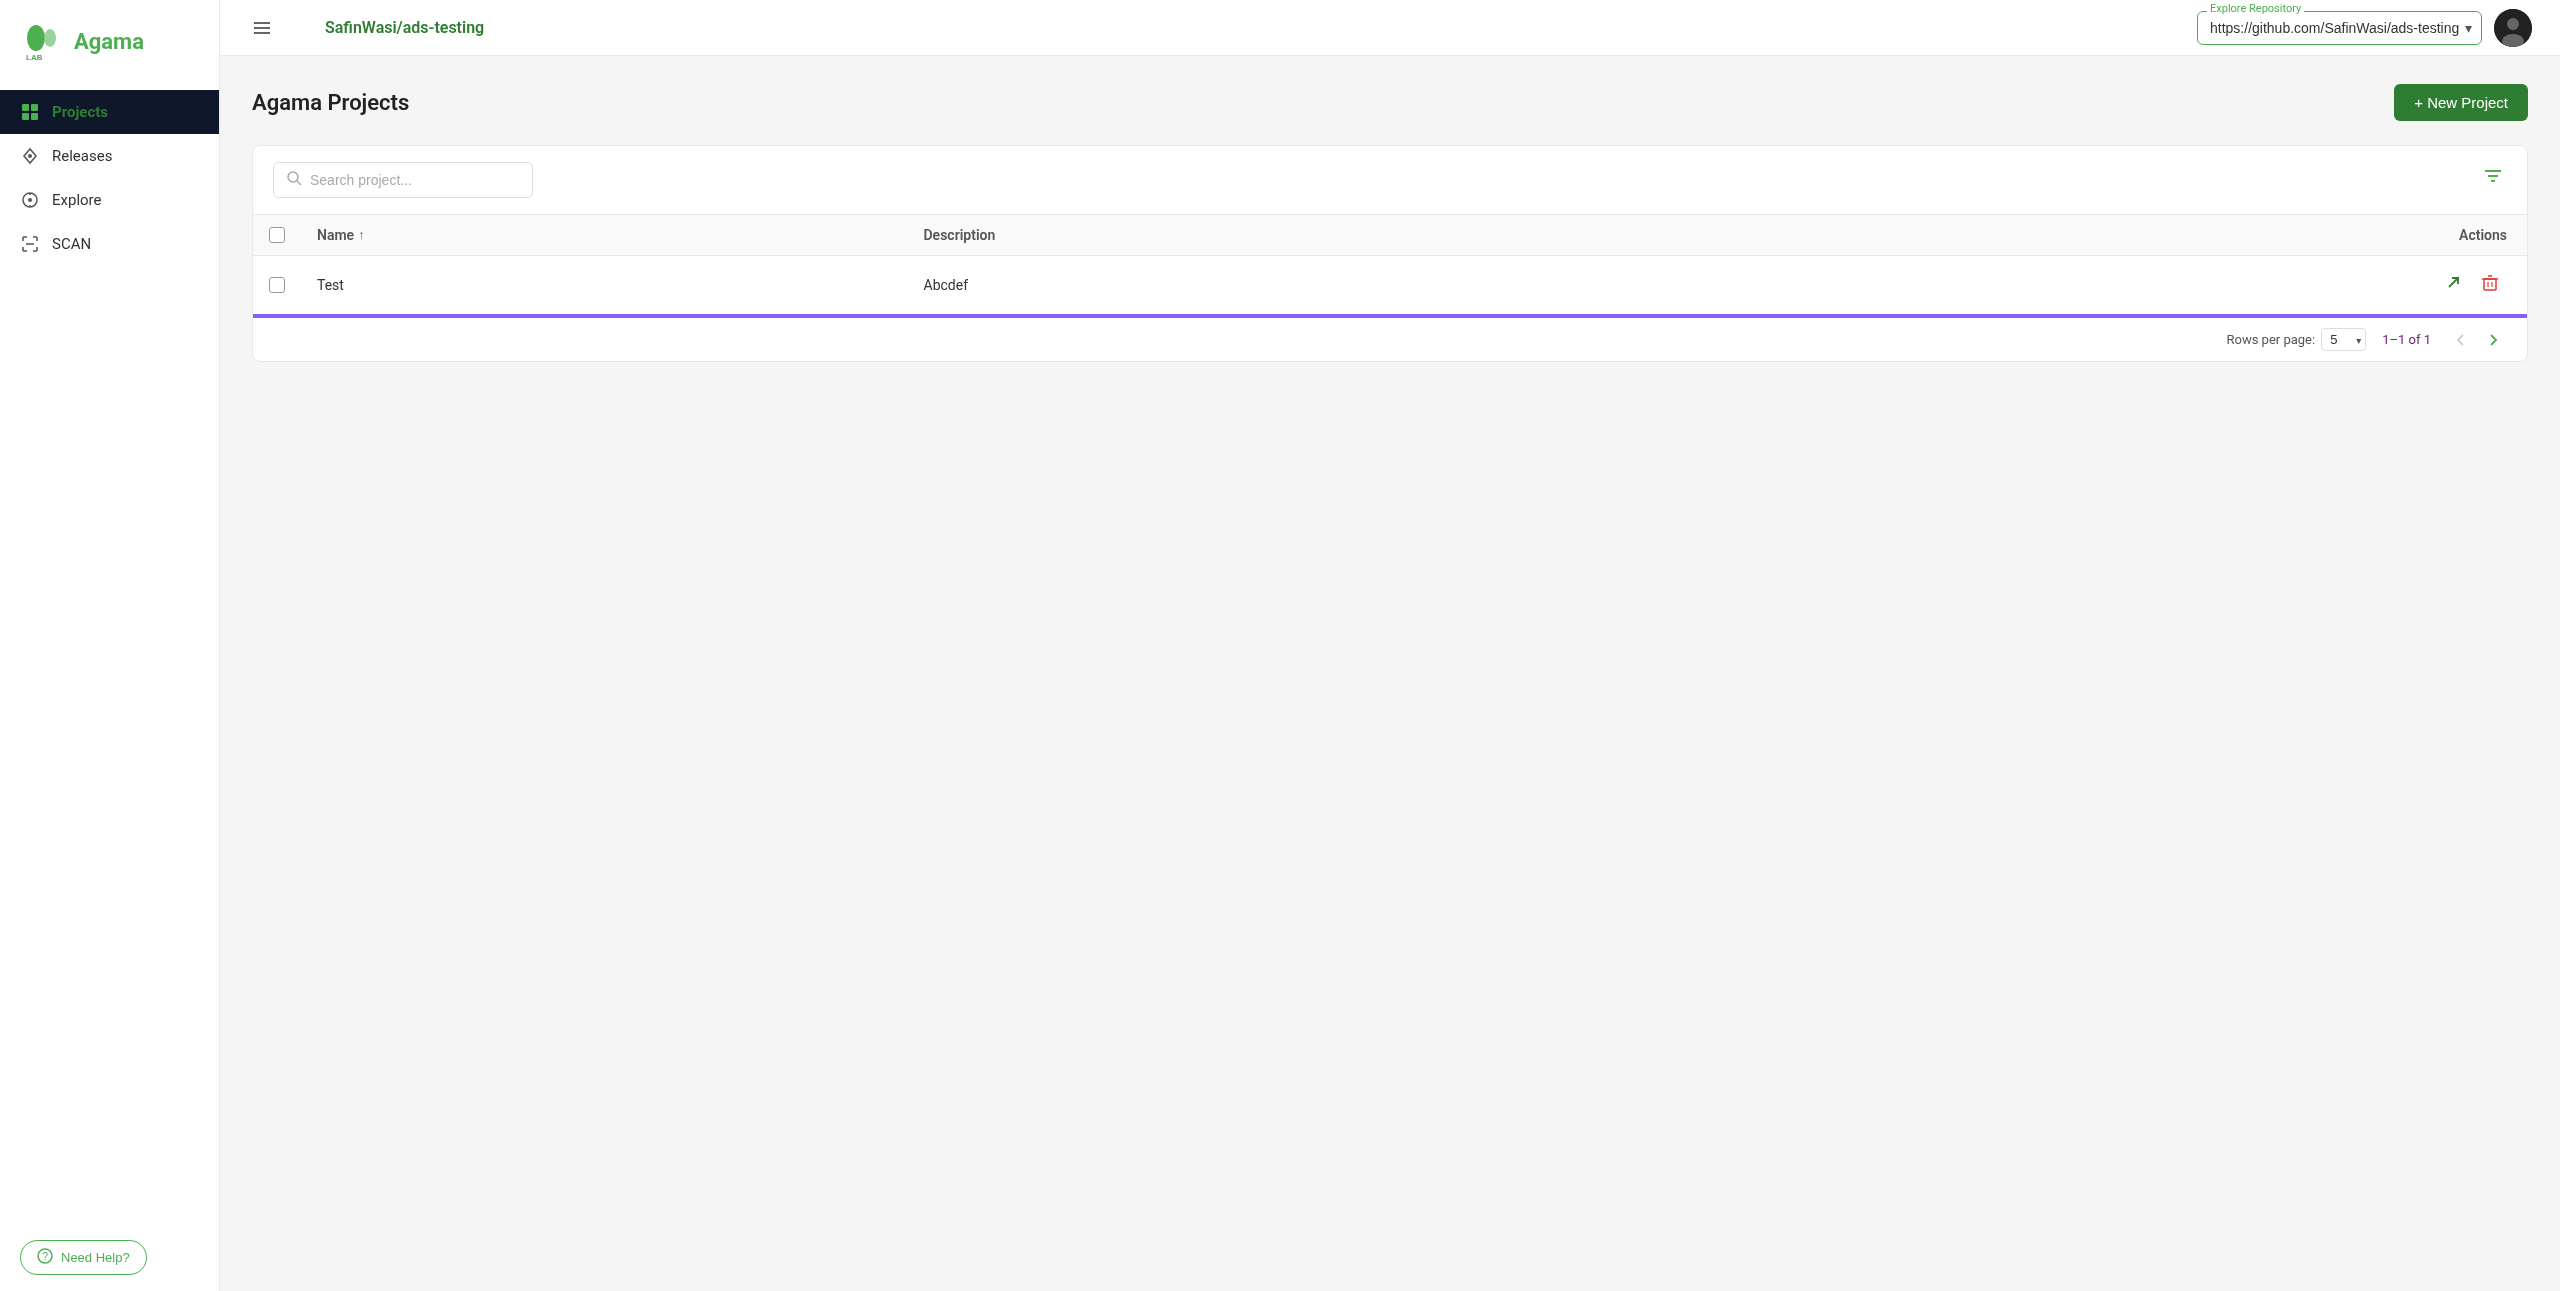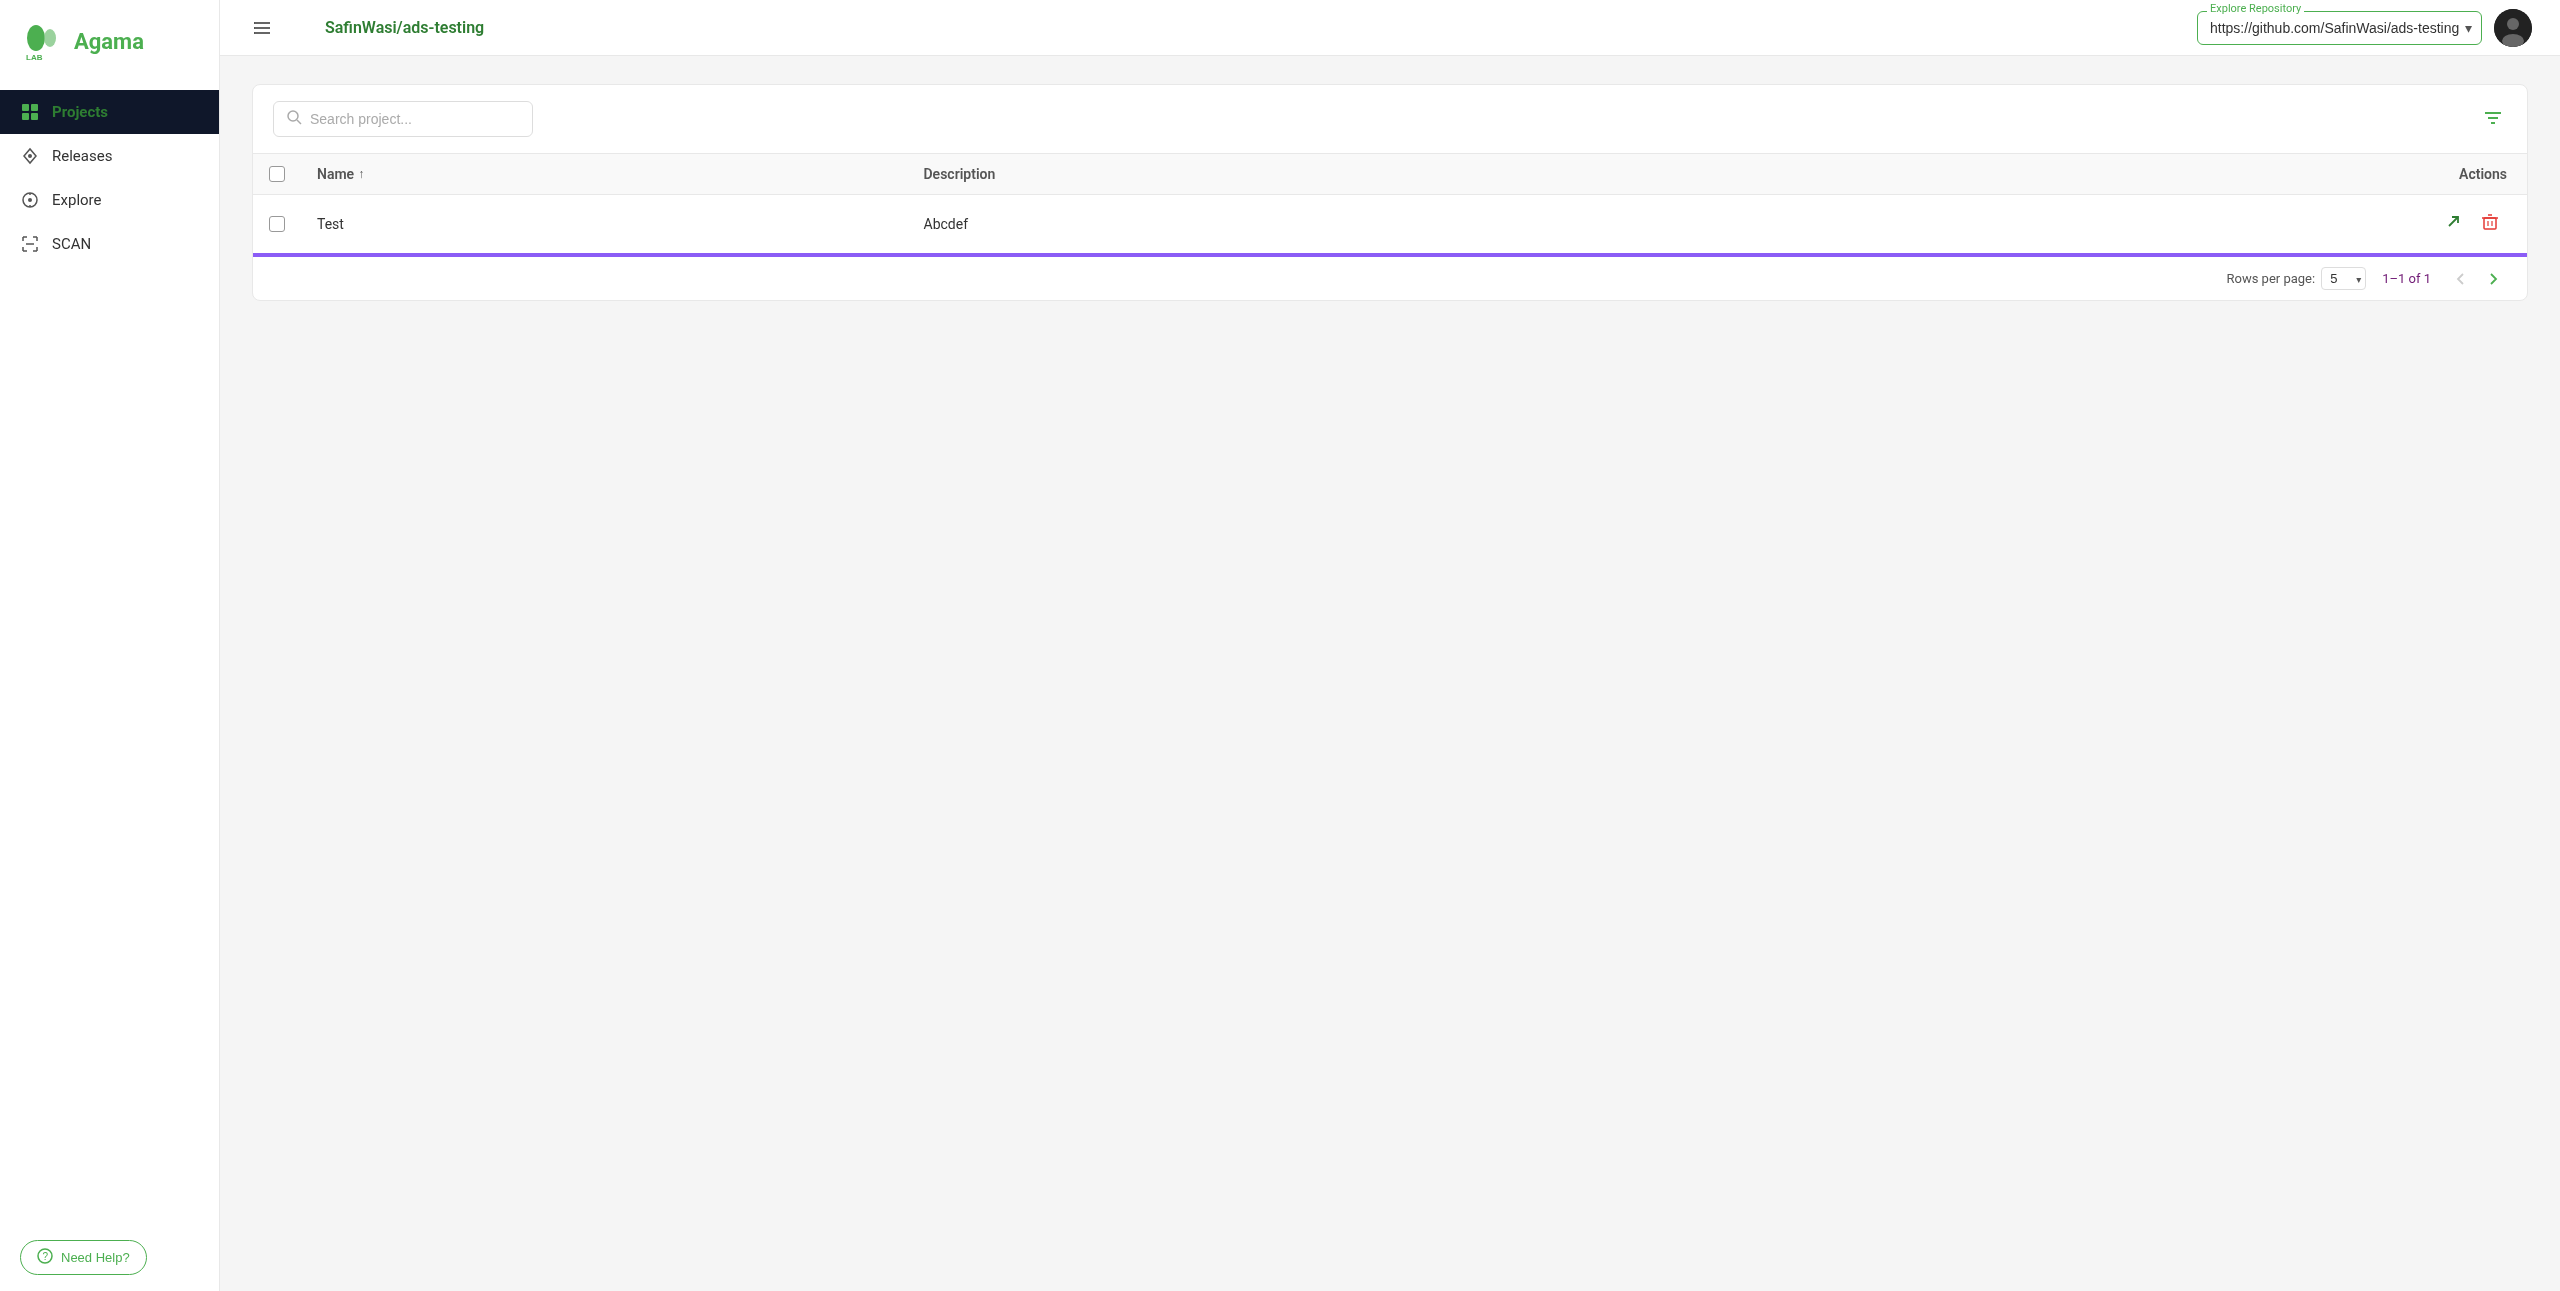--- a/index.html
+++ b/index.html
@@ -215,21 +215,21 @@
     
     .table-card {
       background: #fff;
       border: 1px solid #e8e8e8;
       border-radius: 8px;
       overflow: hidden;
     }
 
     .table-toolbar {
       display: flex;
-      align-items: flex-end;
+      align-items: flex-start;
       justify-content: space-between;
       padding: 16px 20px;
       border-bottom: 1px solid #e8e8e8;
     }
 
     .search-input-wrapper {
       display: flex;
       align-items: center;
       border: 1.5px solid #ddd;
       border-radius: 6px;
@@ -526,20 +526,24 @@
         <svg width="38" height="38" viewBox="0 0 38 38">
           <circle cx="19" cy="19" r="19" fill="#222"></circle>
           <circle cx="19" cy="15" r="6" fill="#666"></circle>
           <ellipse cx="19" cy="32" rx="11" ry="7" fill="#666"></ellipse>
         </svg>
       </div>
     </div>
   </header>
 
   <div class="page-body">
+    <div class="page-header">
+      <h1 class="page-title">Agama Projects</h1>
+      <button class="new-project-btn">+ New Project</button>
+    </div>
 
     <div class="table-card">
 
       <div class="table-toolbar">
         <div class="search-input-wrapper">
           <span>
             <svg width="16" height="16" viewBox="0 0 16 16" fill="none">
               <circle cx="7" cy="7" r="5" stroke="#aaa" stroke-width="1.5"></circle>
               <line x1="11" y1="11" x2="15" y2="15" stroke="#aaa" stroke-width="1.5"></line>
             </svg>

